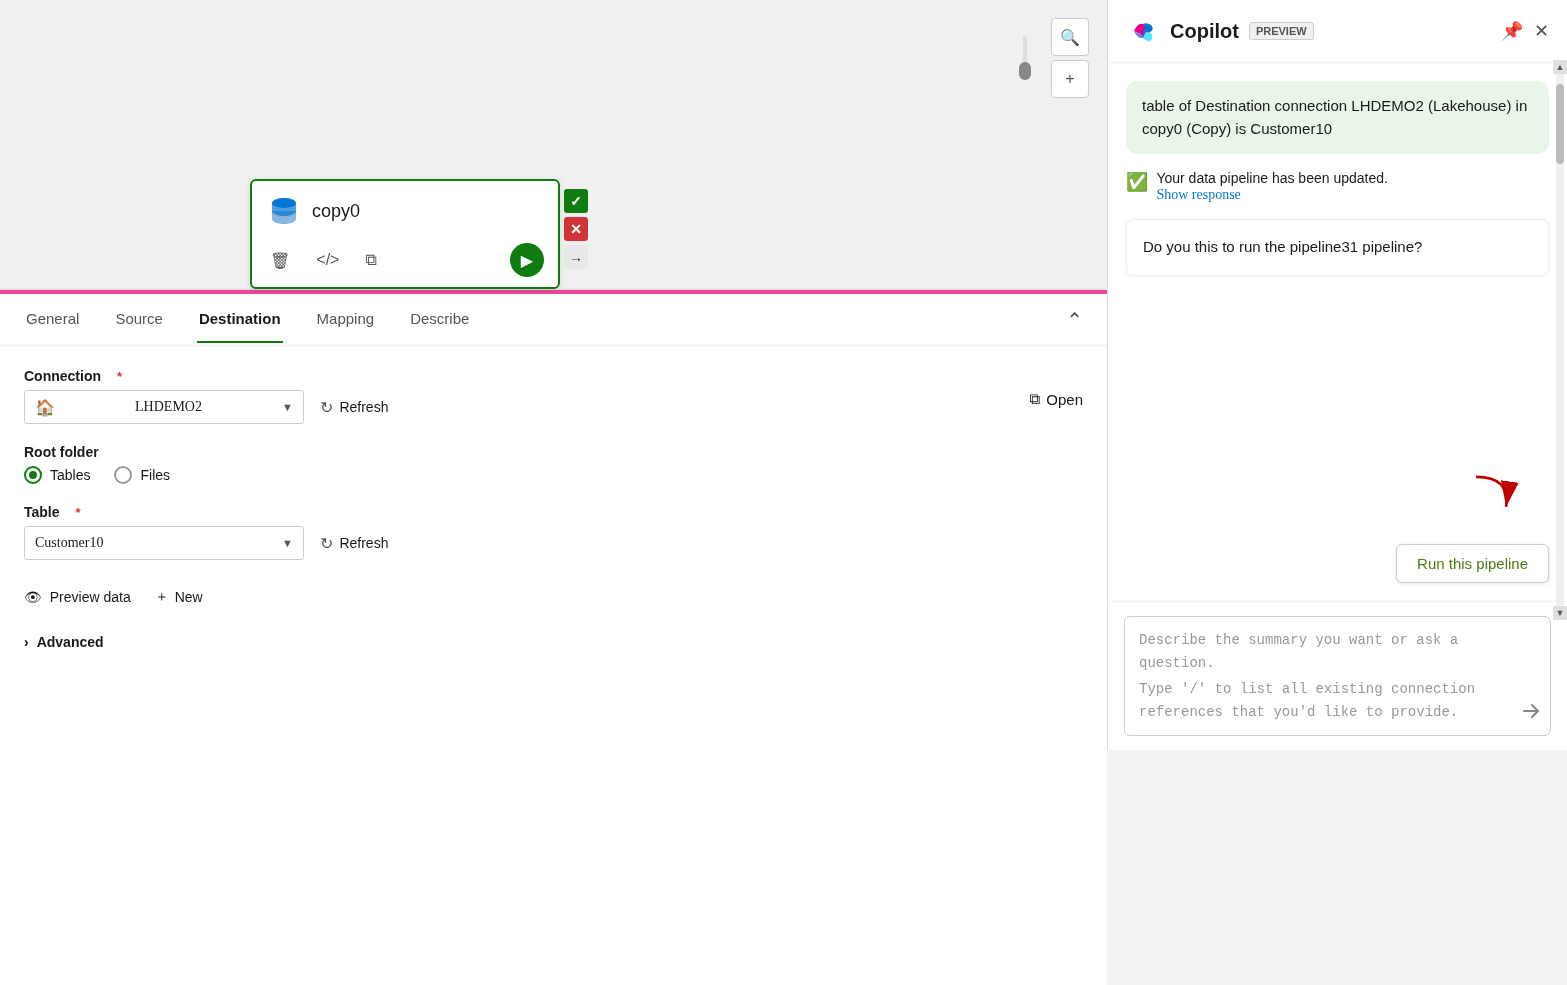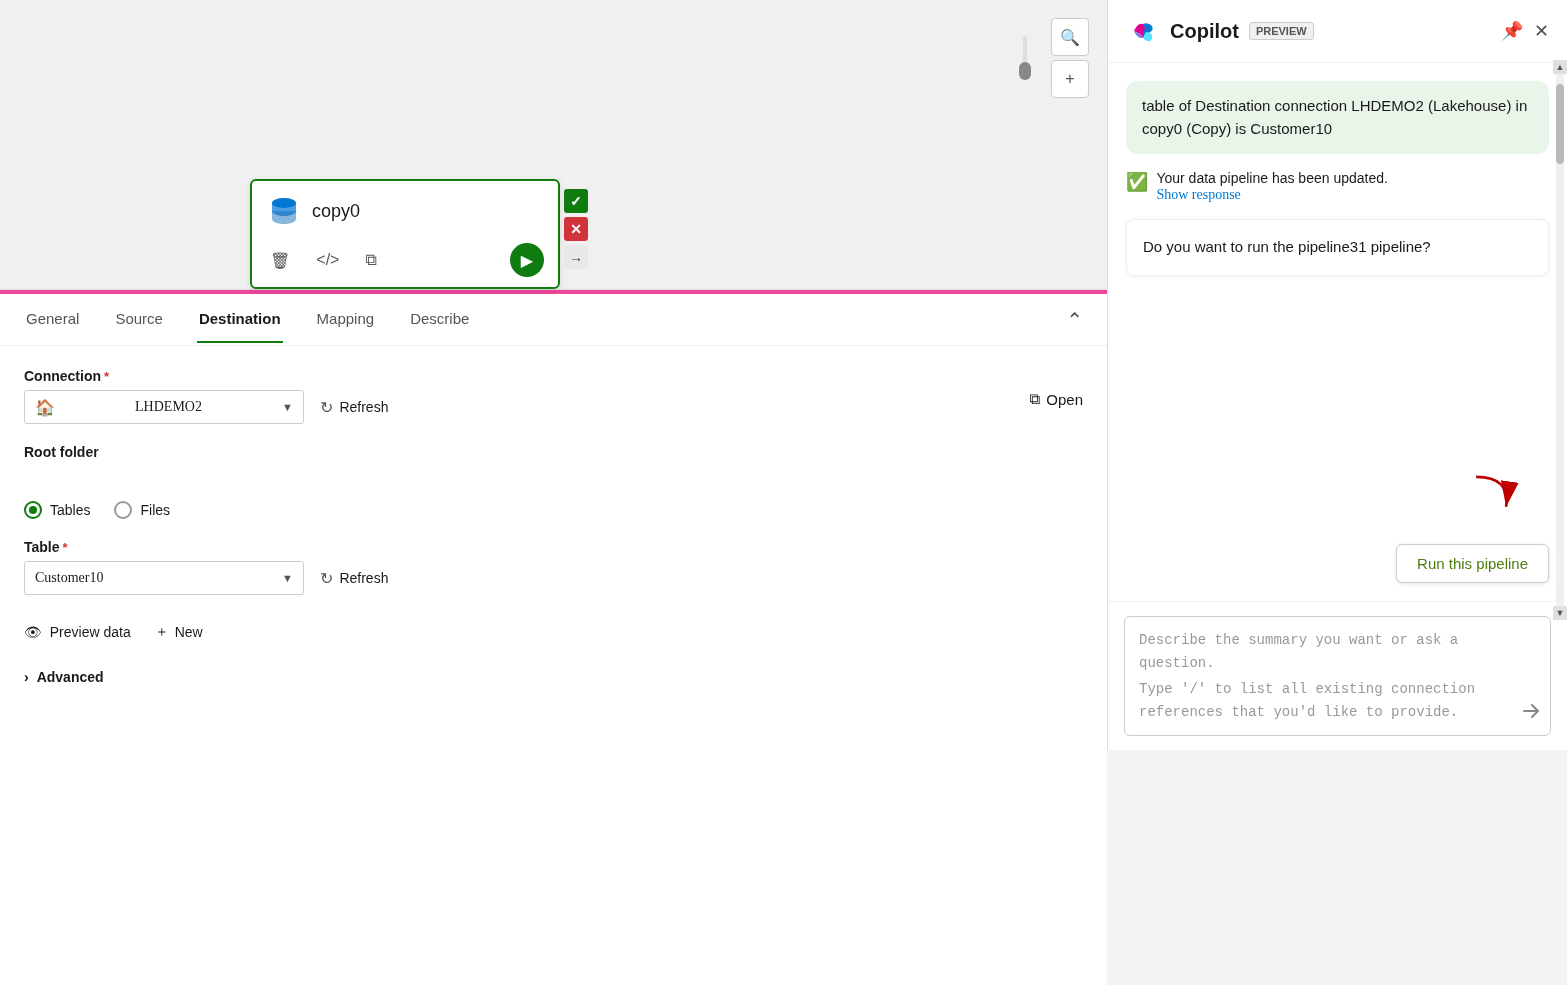--- a/index.html
+++ b/index.html
@@ -232,21 +232,21 @@
       flex-direction: column;
       gap: 6px;
     }
 
     .field-label {
       font-size: 14px;
       font-weight: 600;
       color: #1a1a1a;
       display: flex;
       align-items: center;
-      gap: 3px;
+      gap: 16px;
     }
 
     .required-star {
       color: #d13438;
       font-size: 13px;
     }
 
     .field-controls {
       display: flex;
       align-items: center;
@@ -317,21 +317,20 @@
       gap: 24px;
     }
 
     .radio-option {
       display: flex;
       align-items: center;
       gap: 8px;
       cursor: pointer;
       font-size: 14px;
       color: #1a1a1a;
-      margin-top: 35px;
     }
 
     .radio-circle {
       width: 18px; height: 18px;
       border-radius: 50%;
       border: 2px solid #107c10;
       display: flex; align-items: center; justify-content: center;
     }
 
     .radio-circle.selected::after {
@@ -751,21 +750,21 @@
 
     <div class="msg-status">
       <span class="check-circle">✅</span>
       <div>
         <div>Your data pipeline has been updated.</div>
         <a class="show-response-link">Show response</a>
       </div>
     </div>
 
     <div class="msg-question">
-      <span>Do you want to run the pipeline31 pipeline?</span>
+      <span>Do you this to run the pipeline31 pipeline?</span>
     </div>
 
     <div style="flex:1; min-height: 40px;"></div>
 
     <div style="display: flex; justify-content: flex-end; margin-right: 30px; margin-bottom: 4px; position: relative;">
       <svg class="red-arrow" width="70" height="60" viewBox="0 0 70 60">
         <defs>
           <marker id="arrowhead" markerWidth="10" markerHeight="7" refX="10" refY="3.5" orient="auto">
             <polygon points="0 0, 10 3.5, 0 7" fill="#c00000"></polygon>
           </marker>

